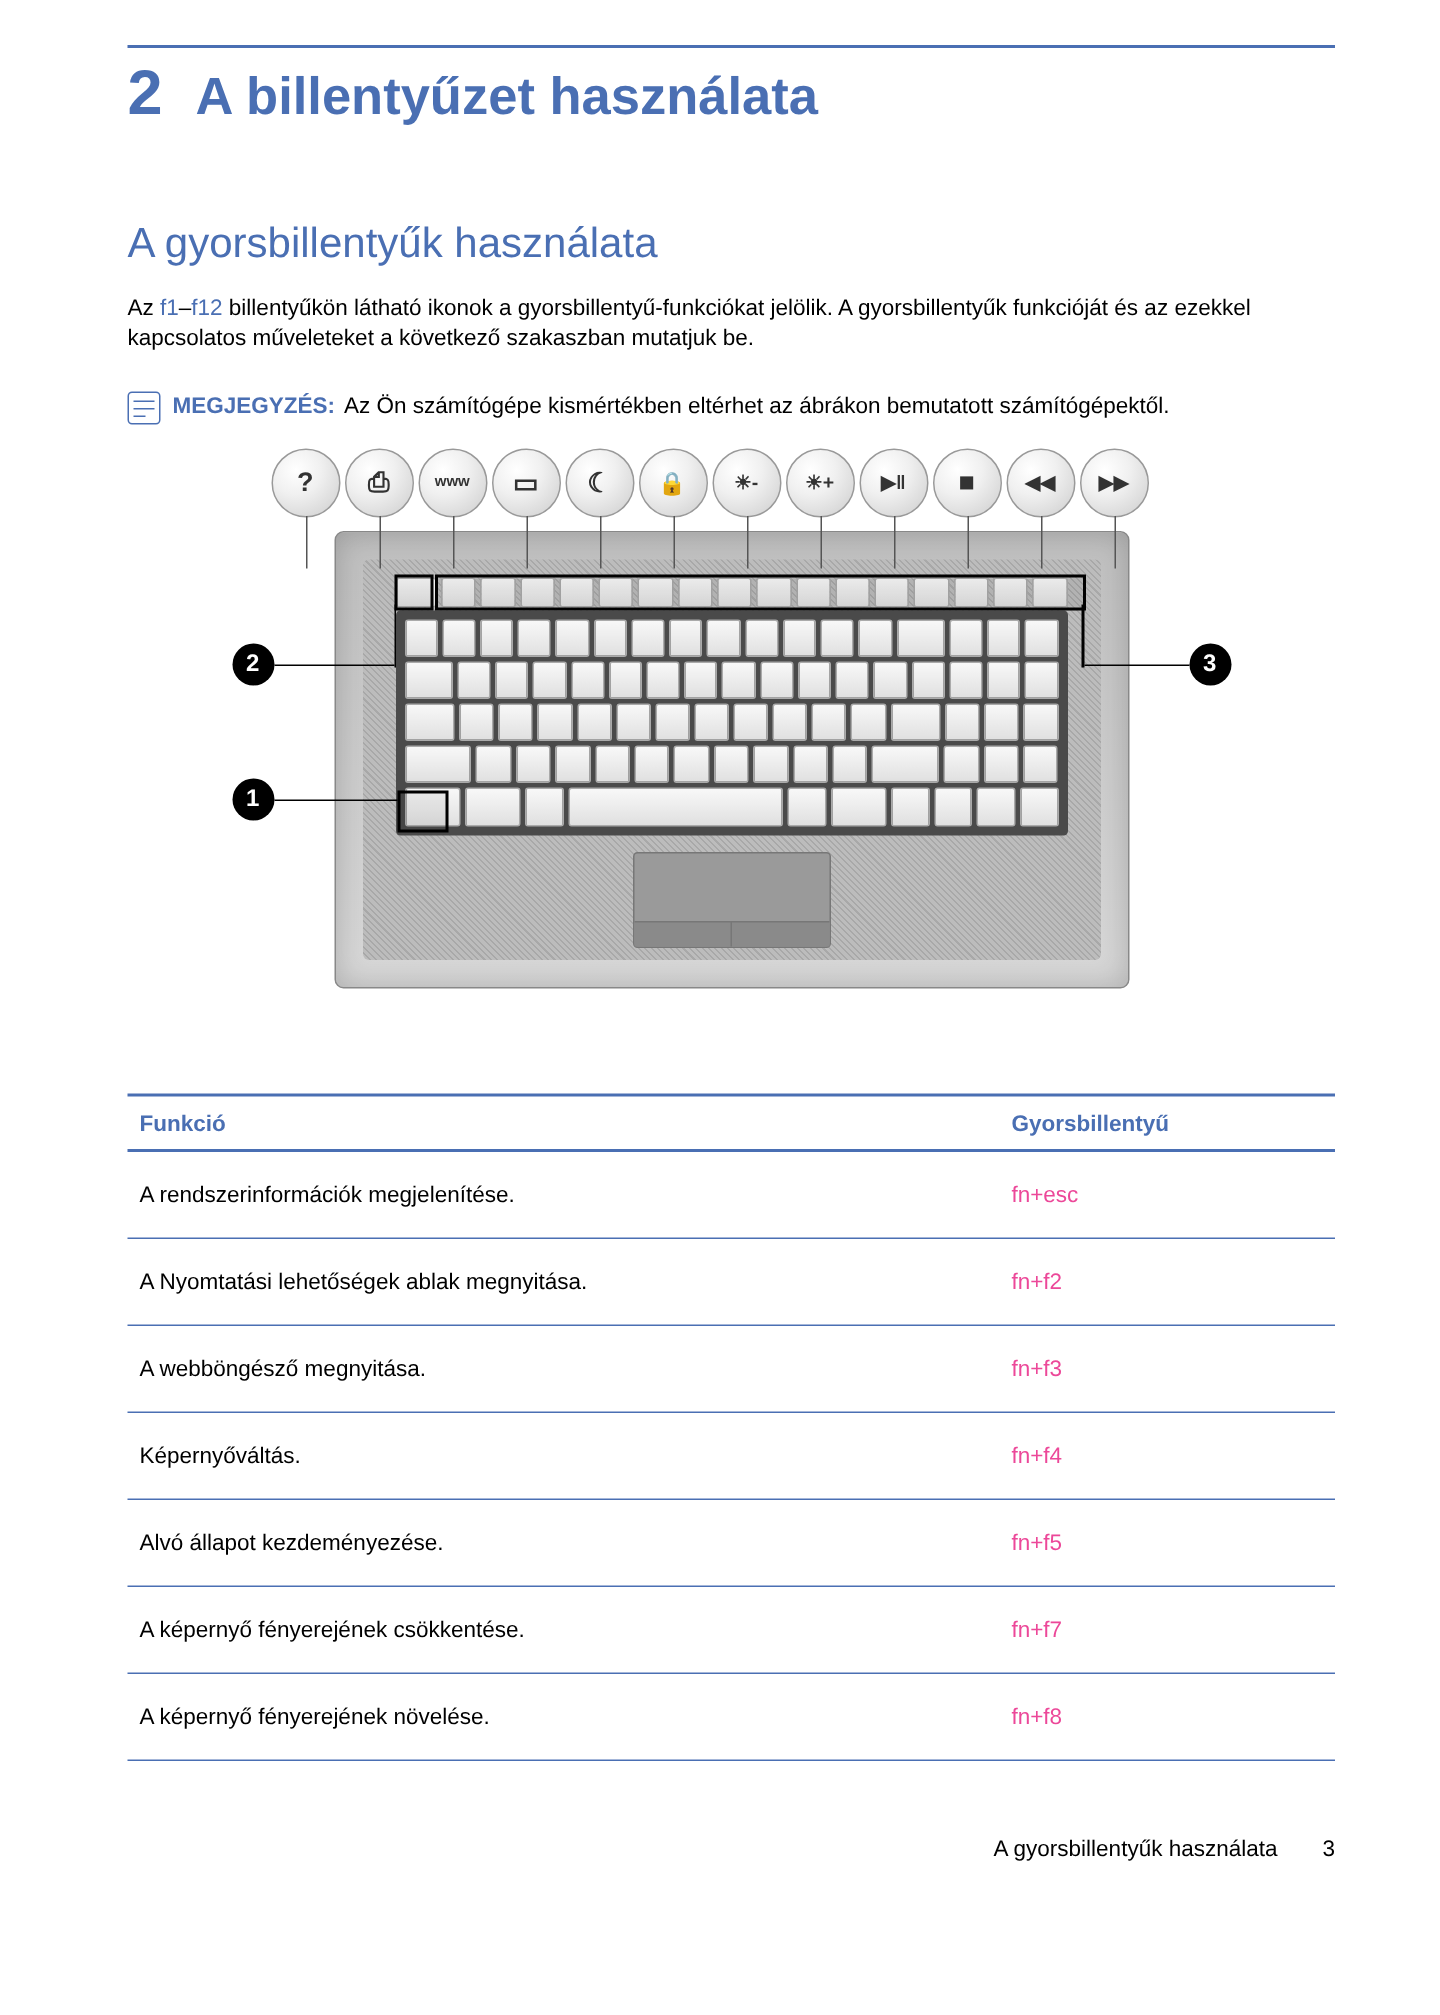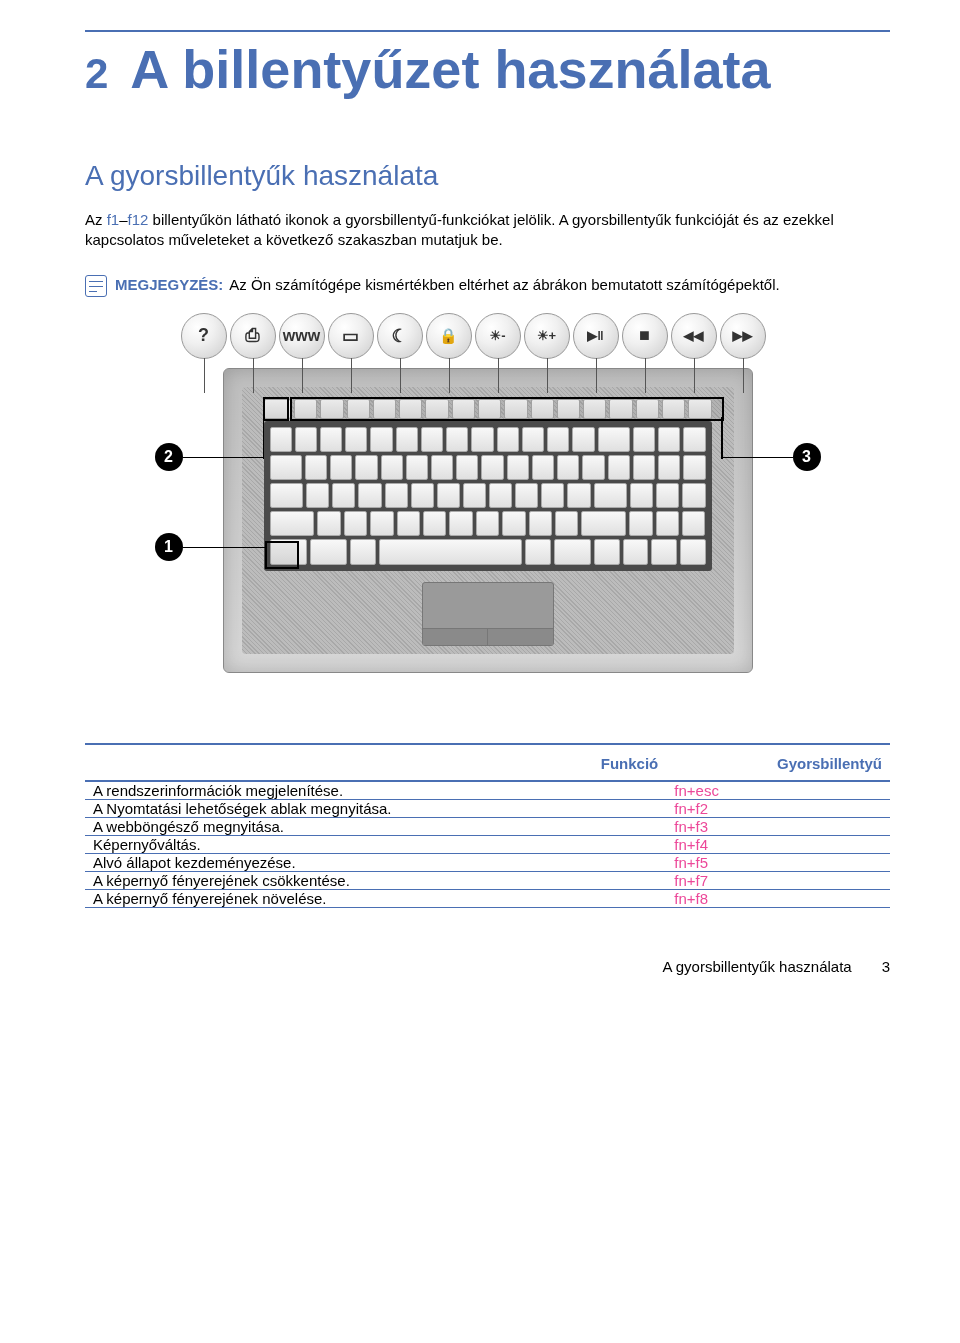--- a/index.html
+++ b/index.html
@@ -24,21 +24,21 @@
     align-items: baseline;
     margin-bottom: 60px;
   }
   .chapter-num {
     font-size: 42px;
     font-weight: bold;
     color: #4a6fb3;
     margin-right: 22px;
   }
   .chapter-title {
-    font-size: 54px;
+    font-size: 35px;
     font-weight: bold;
     color: #4a6fb3;
   }
   .section-title {
     font-size: 28px;
     color: #4a6fb3;
     margin-bottom: 18px;
   }
   .body-text {
     font-size: 15px;
@@ -242,30 +242,30 @@
   }
 
   
   .hk-table {
     width: 100%;
     border-collapse: collapse;
     border-top: 2px solid #4a6fb3;
     margin-bottom: 50px;
   }
   .hk-table th {
-    text-align: right;
+    text-align: left;
     color: #4a6fb3;
     font-weight: bold;
     font-size: 15px;
     padding: 10px 8px 8px 8px;
     border-bottom: 2px solid #4a6fb3;
   }
   .hk-table td {
     font-size: 15px;
-    padding: 0 8px;
+    padding: 20px 8px;
     border-bottom: 1px solid #4a6fb3;
   }
   .hk-table td.hk {
     color: #ec4899;
   }
   .footer {
     display: flex;
     justify-content: flex-end;
     align-items: baseline;
     font-size: 15px;
@@ -306,21 +306,21 @@
   <div class="illus">
     <div class="bubble-row">
       <div class="bub">
           <span>?</span>
           <span class="bub-line"></span>
         </div>
       <div class="bub">
           <span>⎙</span>
           <span class="bub-line"></span>
         </div>
-      <div class="bub" style="font-size:16px;">
+      <div class="bub" style="font-size:10px;">
           <span>www</span>
           <span class="bub-line"></span>
         </div>
       <div class="bub">
           <span>▭</span>
           <span class="bub-line"></span>
         </div>
       <div class="bub">
           <span>☾</span>
           <span class="bub-line"></span>

